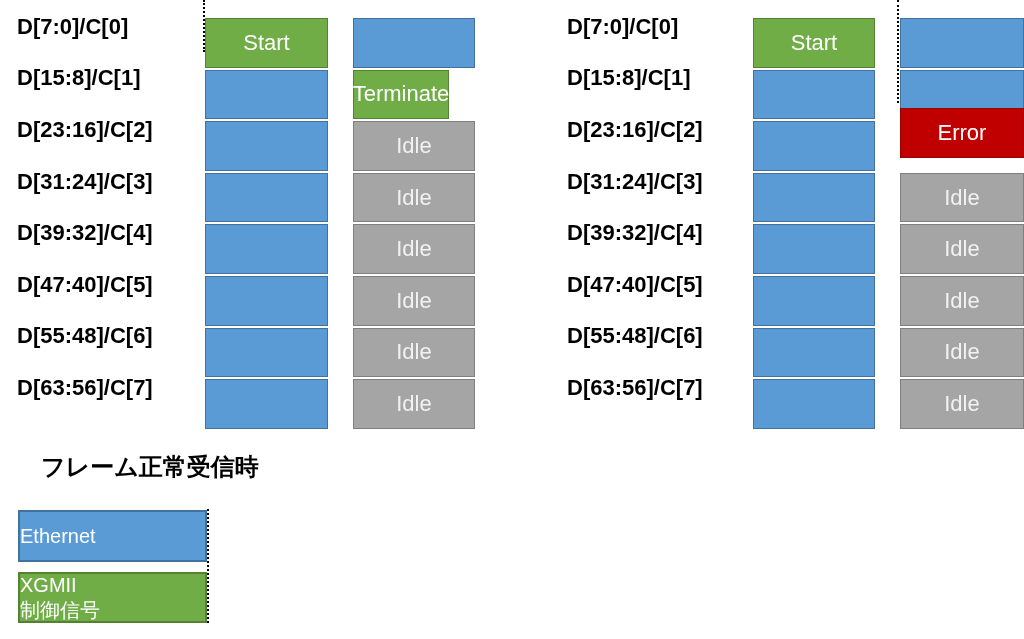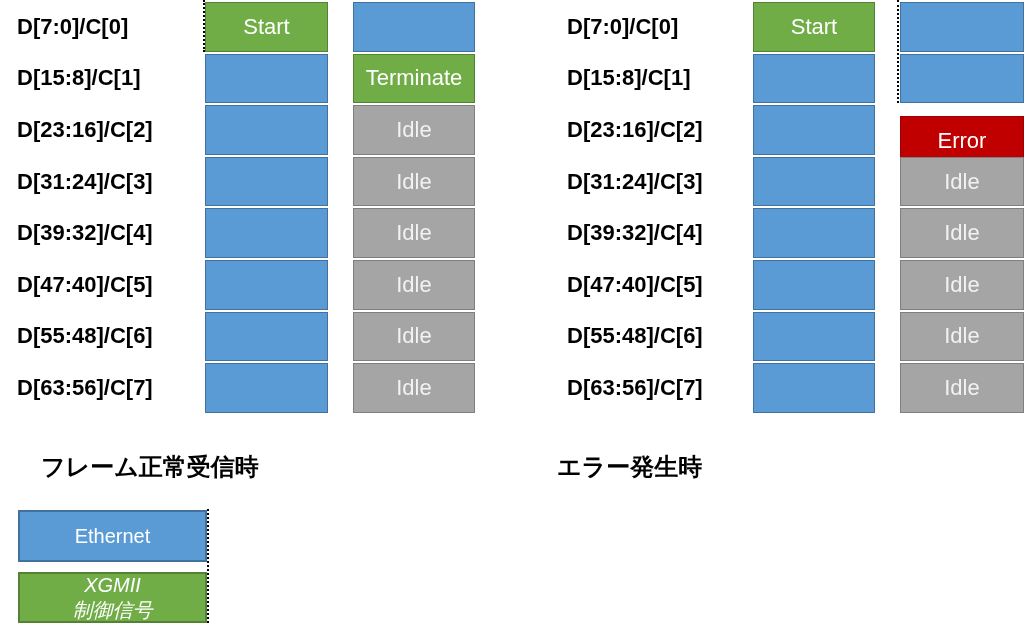--- a/index.html
+++ b/index.html
@@ -22,37 +22,38 @@
     letter-spacing: 0px;
   }
   .cell {
     position: absolute;
     box-sizing: border-box;
     display: flex;
     align-items: center;
     justify-content: center;
     font-size: 22px;
     white-space: nowrap;
+    margin-top: 16px;
   }
   .caption {
     position: absolute;
     font-size: 24px;
     font-weight: bold;
     color: #000000;
     white-space: nowrap;
     line-height: 30px;
   }
   #caption-0 { left: 33px;  top: 452px; margin-left: 8px; }
   #caption-1 { left: 557px; top: 452px; }
   .legend-box {
     position: absolute;
     box-sizing: border-box;
     display: flex;
     flex-direction: column;
-    align-items: center;
+    align-items: flex-start;
     justify-content: center;
     text-align: center;
     color: #ffffff;
     font-size: 20px;
     line-height: 25px;
     white-space: nowrap;
   }
   #legend-0 { left: 18px; top: 510px; width: 189px; height: 52px; }
   #legend-1 { left: 18px; top: 572px; width: 189px; height: 51px; }
   .dotline {
@@ -68,21 +69,21 @@
 <body>
 
 <div class="stage">
 
   <div id="diagram-host">
       <div class="lane-label" style="left: 17px; top: 2px; height: 49.6px;">D[7:0]/C[0]</div>
       <div class="cell" style="left: 205px; top: 2px; width: 123px; height: 49.6px; background: rgb(112, 173, 71); border: 1px solid rgb(84, 130, 53); color: rgb(255, 255, 255);">Start</div>
       <div class="cell" style="left: 353px; top: 2px; width: 122px; height: 49.6px; background: rgb(91, 155, 213); border: 1px solid rgb(65, 113, 156); color: rgb(255, 255, 255);"></div>
       <div class="lane-label" style="left: 17px; top: 53.6px; height: 49.6px;">D[15:8]/C[1]</div>
       <div class="cell" style="left: 205px; top: 53.6px; width: 123px; height: 49.6px; background: rgb(91, 155, 213); border: 1px solid rgb(65, 113, 156); color: rgb(255, 255, 255);"></div>
-      <div class="cell" style="left: 353px; top: 53.6px; width: 122px; height: 49.6px; background: rgb(112, 173, 71); border: 1px solid rgb(84, 130, 53); color: rgb(255, 255, 255);">Terminate</div>
+      <div class="cell" style="left: 353px; top: 53.6px; width: 96px; height: 49.6px; background: rgb(112, 173, 71); border: 1px solid rgb(84, 130, 53); color: rgb(255, 255, 255);">Terminate</div>
       <div class="lane-label" style="left: 17px; top: 105.2px; height: 49.6px;">D[23:16]/C[2]</div>
       <div class="cell" style="left: 205px; top: 105.2px; width: 123px; height: 49.6px; background: rgb(91, 155, 213); border: 1px solid rgb(65, 113, 156); color: rgb(255, 255, 255);"></div>
       <div class="cell" style="left: 353px; top: 105.2px; width: 122px; height: 49.6px; background: rgb(165, 165, 165); border: 1px solid rgb(127, 127, 127); color: rgb(242, 242, 242);">Idle</div>
       <div class="lane-label" style="left: 17px; top: 156.8px; height: 49.6px;">D[31:24]/C[3]</div>
       <div class="cell" style="left: 205px; top: 156.8px; width: 123px; height: 49.6px; background: rgb(91, 155, 213); border: 1px solid rgb(65, 113, 156); color: rgb(255, 255, 255);"></div>
       <div class="cell" style="left: 353px; top: 156.8px; width: 122px; height: 49.6px; background: rgb(165, 165, 165); border: 1px solid rgb(127, 127, 127); color: rgb(242, 242, 242);">Idle</div>
       <div class="lane-label" style="left: 17px; top: 208.4px; height: 49.6px;">D[39:32]/C[4]</div>
       <div class="cell" style="left: 205px; top: 208.4px; width: 123px; height: 49.6px; background: rgb(91, 155, 213); border: 1px solid rgb(65, 113, 156); color: rgb(255, 255, 255);"></div>
       <div class="cell" style="left: 353px; top: 208.4px; width: 122px; height: 49.6px; background: rgb(165, 165, 165); border: 1px solid rgb(127, 127, 127); color: rgb(242, 242, 242);">Idle</div>
       <div class="lane-label" style="left: 17px; top: 260px; height: 49.6px;">D[47:40]/C[5]</div>
@@ -95,47 +96,46 @@
       <div class="cell" style="left: 205px; top: 363.2px; width: 123px; height: 49.6px; background: rgb(91, 155, 213); border: 1px solid rgb(65, 113, 156); color: rgb(255, 255, 255);"></div>
       <div class="cell" style="left: 353px; top: 363.2px; width: 122px; height: 49.6px; background: rgb(165, 165, 165); border: 1px solid rgb(127, 127, 127); color: rgb(242, 242, 242);">Idle</div>
       <div class="lane-label" style="left: 567px; top: 2px; height: 49.6px;">D[7:0]/C[0]</div>
       <div class="cell" style="left: 753px; top: 2px; width: 122px; height: 49.6px; background: rgb(112, 173, 71); border: 1px solid rgb(84, 130, 53); color: rgb(255, 255, 255);">Start</div>
       <div class="cell" style="left: 900px; top: 2px; width: 124px; height: 49.6px; background: rgb(91, 155, 213); border: 1px solid rgb(65, 113, 156); color: rgb(255, 255, 255);"></div>
       <div class="lane-label" style="left: 567px; top: 53.6px; height: 49.6px;">D[15:8]/C[1]</div>
       <div class="cell" style="left: 753px; top: 53.6px; width: 122px; height: 49.6px; background: rgb(91, 155, 213); border: 1px solid rgb(65, 113, 156); color: rgb(255, 255, 255);"></div>
       <div class="cell" style="left: 900px; top: 53.6px; width: 124px; height: 49.6px; background: rgb(91, 155, 213); border: 1px solid rgb(65, 113, 156); color: rgb(255, 255, 255);"></div>
       <div class="lane-label" style="left: 567px; top: 105.2px; height: 49.6px;">D[23:16]/C[2]</div>
       <div class="cell" style="left: 753px; top: 105.2px; width: 122px; height: 49.6px; background: rgb(91, 155, 213); border: 1px solid rgb(65, 113, 156); color: rgb(255, 255, 255);"></div>
-      <div class="cell" style="left: 900px; top: 116px; width: 124px; height: 49.6px; background: rgb(192, 0, 0); border: 1px solid rgb(156, 0, 0); color: rgb(255, 255, 255);">Error</div>
+      <div class="cell" style="left: 900px; top: 92px; width: 124px; height: 49.6px; background: rgb(192, 0, 0); border: 1px solid rgb(156, 0, 0); color: rgb(255, 255, 255);">Error</div>
       <div class="lane-label" style="left: 567px; top: 156.8px; height: 49.6px;">D[31:24]/C[3]</div>
       <div class="cell" style="left: 753px; top: 156.8px; width: 122px; height: 49.6px; background: rgb(91, 155, 213); border: 1px solid rgb(65, 113, 156); color: rgb(255, 255, 255);"></div>
       <div class="cell" style="left: 900px; top: 156.8px; width: 124px; height: 49.6px; background: rgb(165, 165, 165); border: 1px solid rgb(127, 127, 127); color: rgb(242, 242, 242);">Idle</div>
       <div class="lane-label" style="left: 567px; top: 208.4px; height: 49.6px;">D[39:32]/C[4]</div>
       <div class="cell" style="left: 753px; top: 208.4px; width: 122px; height: 49.6px; background: rgb(91, 155, 213); border: 1px solid rgb(65, 113, 156); color: rgb(255, 255, 255);"></div>
       <div class="cell" style="left: 900px; top: 208.4px; width: 124px; height: 49.6px; background: rgb(165, 165, 165); border: 1px solid rgb(127, 127, 127); color: rgb(242, 242, 242);">Idle</div>
       <div class="lane-label" style="left: 567px; top: 260px; height: 49.6px;">D[47:40]/C[5]</div>
       <div class="cell" style="left: 753px; top: 260px; width: 122px; height: 49.6px; background: rgb(91, 155, 213); border: 1px solid rgb(65, 113, 156); color: rgb(255, 255, 255);"></div>
       <div class="cell" style="left: 900px; top: 260px; width: 124px; height: 49.6px; background: rgb(165, 165, 165); border: 1px solid rgb(127, 127, 127); color: rgb(242, 242, 242);">Idle</div>
       <div class="lane-label" style="left: 567px; top: 311.6px; height: 49.6px;">D[55:48]/C[6]</div>
       <div class="cell" style="left: 753px; top: 311.6px; width: 122px; height: 49.6px; background: rgb(91, 155, 213); border: 1px solid rgb(65, 113, 156); color: rgb(255, 255, 255);"></div>
       <div class="cell" style="left: 900px; top: 311.6px; width: 124px; height: 49.6px; background: rgb(165, 165, 165); border: 1px solid rgb(127, 127, 127); color: rgb(242, 242, 242);">Idle</div>
       <div class="lane-label" style="left: 567px; top: 363.2px; height: 49.6px;">D[63:56]/C[7]</div>
       <div class="cell" style="left: 753px; top: 363.2px; width: 122px; height: 49.6px; background: rgb(91, 155, 213); border: 1px solid rgb(65, 113, 156); color: rgb(255, 255, 255);"></div>
       <div class="cell" style="left: 900px; top: 363.2px; width: 124px; height: 49.6px; background: rgb(165, 165, 165); border: 1px solid rgb(127, 127, 127); color: rgb(242, 242, 242);">Idle</div>
     </div>
 
   <div class="caption" id="caption-0">フレーム正常受信時</div>
 
-  <div class="caption" id="caption-1">エラー発生時</div>
 
   <div class="legend-box" id="legend-0" style="background: rgb(91, 155, 213); border: 2px solid rgb(65, 113, 156);">
     <div>Ethernet</div>
   </div>
 
-  <div class="legend-box" id="legend-1" style="background: rgb(112, 173, 71); border: 2px solid rgb(84, 130, 53); font-style: italic;">
+  <div class="legend-box" id="legend-1" style="background: rgb(112, 173, 71); border: 2px solid rgb(84, 130, 53);">
     <div>XGMII</div>
     <div>制御信号</div>
   </div>
 
   <div class="dotline" id="dotline-left"></div>
   <div class="dotline" id="dotline-right"></div>
   <div class="dotline" id="dotline-legend"></div>
 
 </div>
 

